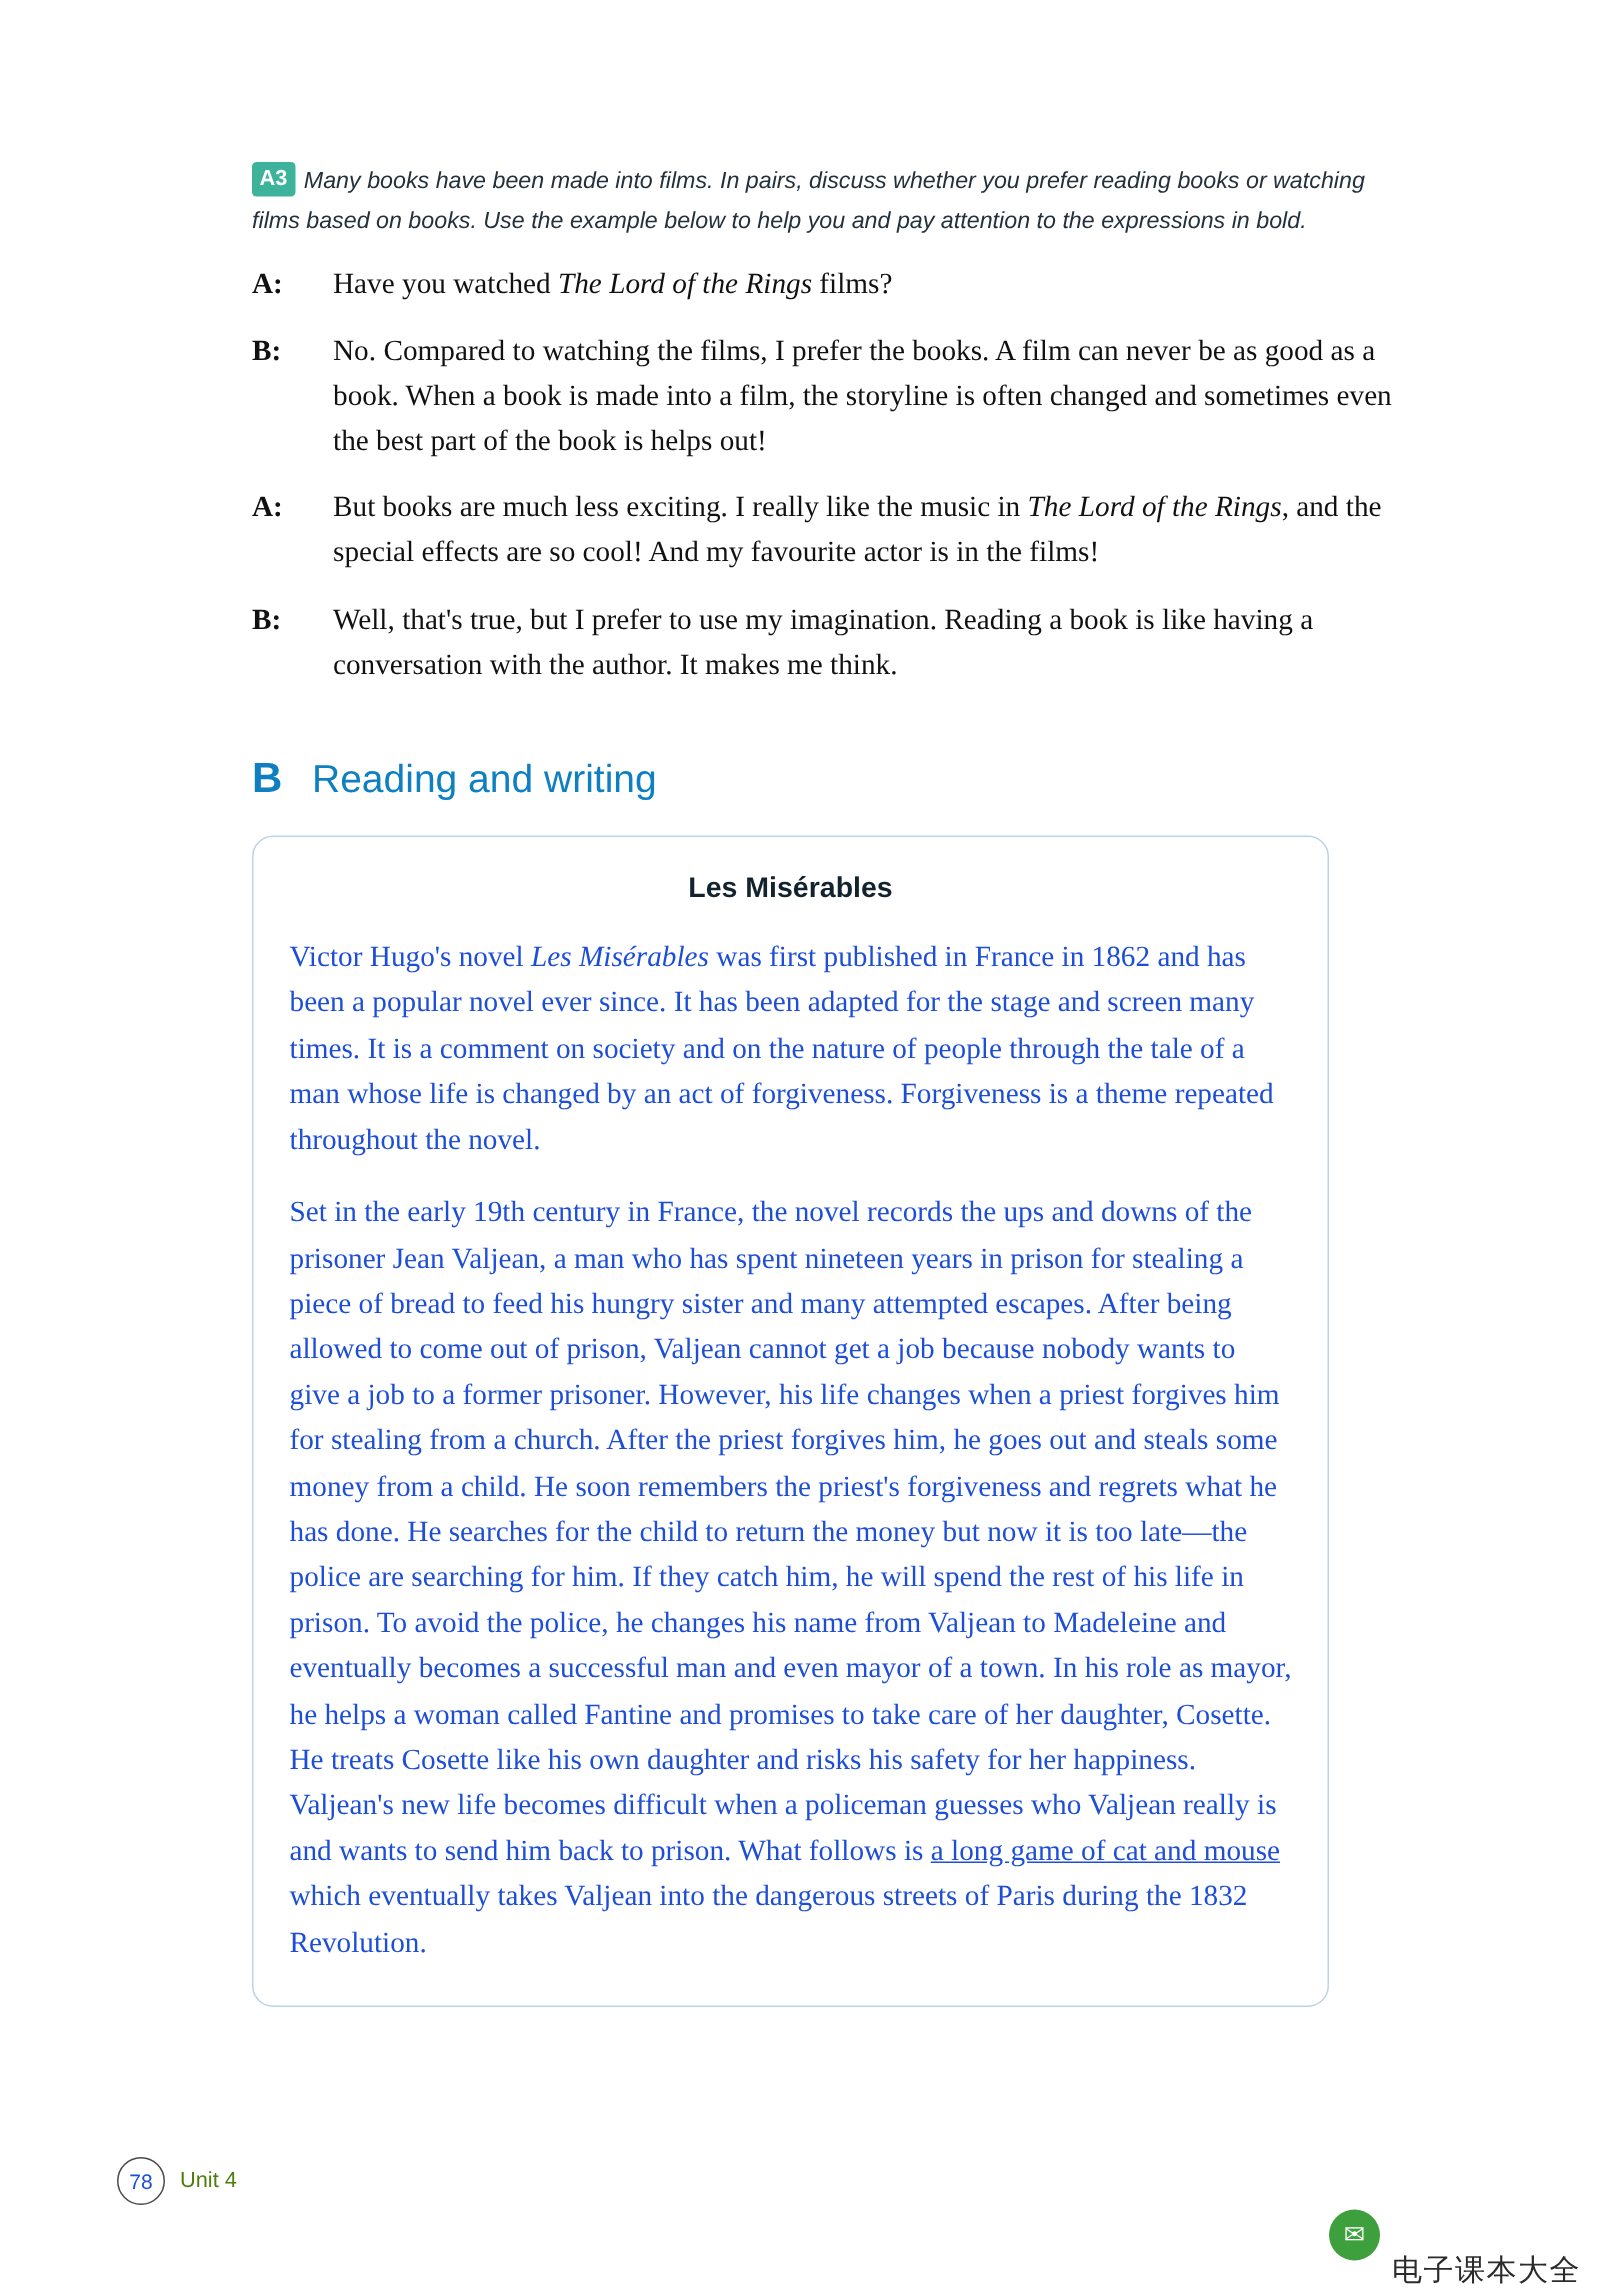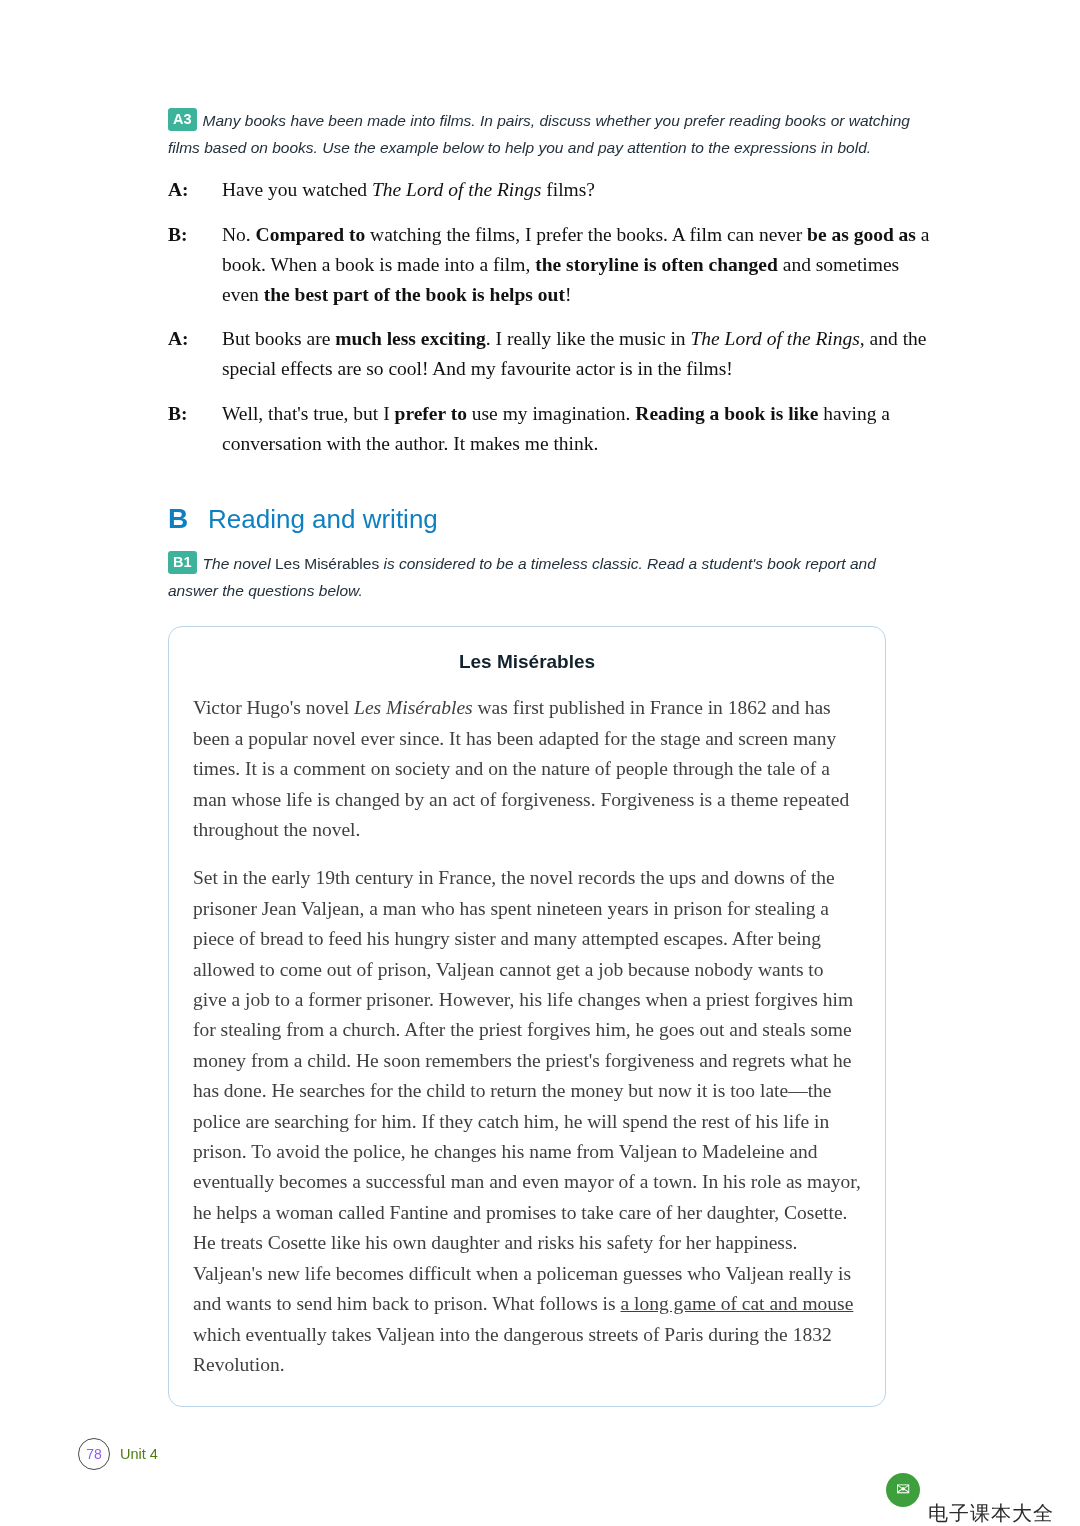--- a/index.html
+++ b/index.html
@@ -69,21 +69,21 @@
   }
   .turn .speaker {
     flex: 0 0 auto;
     font-weight: bold;
     width: 26px;
   }
   .turn .line {
     flex: 1 1 auto;
     margin-left: 28px;
   }
-  .turn .line b { font-weight: bold; }
+  .turn .line b { font-weight: normal; }
   .turn .line i { font-style: italic; }
 
   
   .section-heading {
     display: flex;
     align-items: baseline;
     margin: 44px 0 16px 0;
     color: #0e7fc1;
     font-family: "Liberation Sans", sans-serif;
   }
@@ -111,42 +111,42 @@
     font-family: "Liberation Sans", sans-serif;
     font-weight: bold;
     font-size: 19px;
     color: #13232e;
     margin: 2px 0 20px 0;
   }
   .report-para {
     font-size: 19.5px;
     line-height: 1.56;
     margin: 0 0 18px 0;
-    color: #404040;
+    color: #1d4ed8;
   }
   .report-para:last-child { margin-bottom: 0; }
   .report-para i { font-style: italic; }
   .report-para u { text-decoration: underline; }
 
   
   .footer {
     position: absolute;
     left: 78px;
     top: 1438px;
     display: flex;
     align-items: center;
     font-family: "Liberation Sans", sans-serif;
   }
   .page-num {
     width: 30px; height: 30px;
     border: 1.4px solid #4a4a4a;
     border-radius: 50%;
     display: flex; align-items: center; justify-content: center;
     font-size: 14px;
-    color: #8b5cf6;
+    color: #1d4ed8;
   }
   .footer-label {
     margin-left: 10px;
     font-size: 14.5px;
     color: #4d7c0f;
   }
 
   
   .watermark {
     position: absolute;
@@ -199,23 +199,20 @@
           <span class="speaker">B:</span>
           <span class="line"><span>Well, that's true, but I </span><b>prefer to</b><span> use my imagination. </span><b>Reading a book is like</b><span> having a conversation with the author. It makes me think.</span></span>
         </div>
       </div>
 
     <div class="section-heading">
       <span class="sec-letter">B</span>
       <span class="sec-title">Reading and writing</span>
     </div>
 
-    <p class="instruction">
-      <span class="tag">B1</span><span>The novel </span><span style="font-style:normal">Les Misérables</span><span> is considered to be a timeless classic. Read a student's book report and answer the questions below.</span>
-    </p>
 
     <div class="report-box">
       <div class="report-title">Les Misérables</div>
       <div id="report-body">
           <p class="report-para"><span>Victor Hugo's novel </span><i>Les Misérables</i><span> was first published in France in 1862 and has been a popular novel ever since. It has been adapted for the stage and screen many times. It is a comment on society and on the nature of people through the tale of a man whose life is changed by an act of forgiveness. Forgiveness is a theme repeated throughout the novel.</span></p>
           <p class="report-para"><span>Set in the early 19th century in France, the novel records the ups and downs of the prisoner Jean Valjean, a man who has spent nineteen years in prison for stealing a piece of bread to feed his hungry sister and many attempted escapes. After being allowed to come out of prison, Valjean cannot get a job because nobody wants to give a job to a former prisoner. However, his life changes when a priest forgives him for stealing from a church. After the priest forgives him, he goes out and steals some money from a child. He soon remembers the priest's forgiveness and regrets what he has done. He searches for the child to return the money but now it is too late—the police are searching for him. If they catch him, he will spend the rest of his life in prison. To avoid the police, he changes his name from Valjean to Madeleine and eventually becomes a successful man and even mayor of a town. In his role as mayor, he helps a woman called Fantine and promises to take care of her daughter, Cosette. He treats Cosette like his own daughter and risks his safety for her happiness. Valjean's new life becomes difficult when a policeman guesses who Valjean really is and wants to send him back to prison. What follows is </span><u>a long game of cat and mouse</u><span> which eventually takes Valjean into the dangerous streets of Paris during the 1832 Revolution.</span></p>
         </div>
     </div>
   </div>
 

